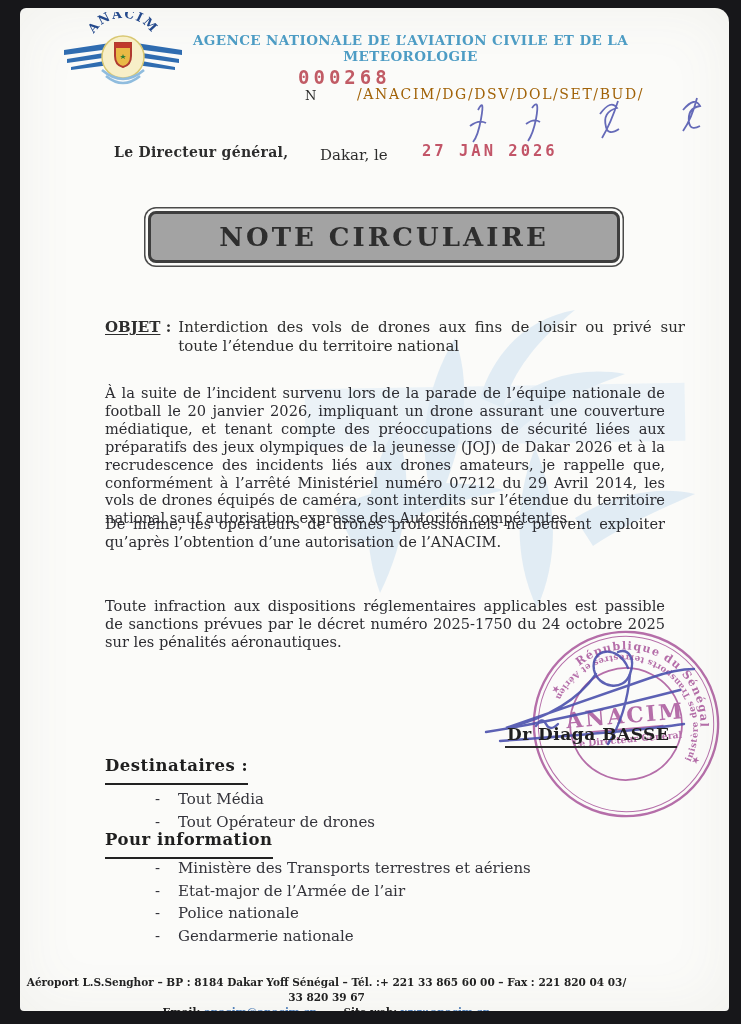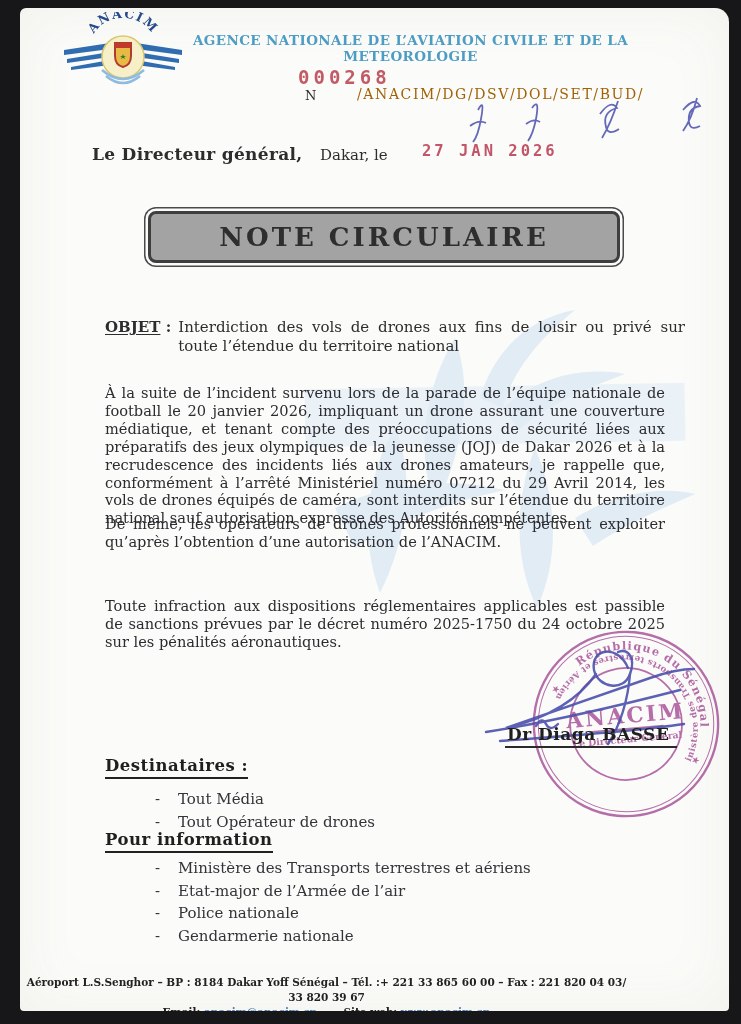--- a/index.html
+++ b/index.html
@@ -20,22 +20,22 @@
   
   .ref-n { position:absolute; left:285px; top:80px; font-size:13px; color:#2c2c2c; }
   .ref-number { position:absolute; left:278px; top:58px; color:#bb4a55;
                 font-family:"DejaVu Sans Mono", monospace; font-weight:bold;
                 font-size:19px; letter-spacing:4px; opacity:.9; }
   .ref-suffix { position:absolute; left:337px; top:78px; font-size:14px;
                 letter-spacing:1.6px; color:#a16207; }
   .initials-svg { position:absolute; left:420px; top:88px; width:280px; height:62px; }
 
   
-  .sender { position:absolute; left:72px; top:136px; font-weight:bold;
-            font-size:17px; letter-spacing:0.3px; }
+  .sender { position:absolute; left:94px; top:136px; font-weight:bold;
+            font-size:14px; letter-spacing:0.3px; }
   .place { position:absolute; left:300px; top:138px; font-size:15px; }
   .date-stamp { position:absolute; left:402px; top:134px; color:#c25568;
                 font-family:"DejaVu Sans Mono", monospace; font-weight:bold;
                 font-size:15.5px; letter-spacing:3px; }
 
   
   .title-box { position:absolute; left:128px; top:203px; width:472px; height:52px;
                background:#a3a3a3; border:3px solid #3e3e3e; border-radius:8px;
                box-shadow: 0 0 0 2.5px #fbfbf9, 0 0 0 4px #4a4a4a;
                display:flex; align-items:center; justify-content:center; }
@@ -64,21 +64,21 @@
           z-index:3; opacity:.82; mix-blend-mode:multiply; }
   .signature-svg { position:absolute; left:458px; top:630px; width:252px; height:122px;
                    z-index:4; }
   .sig-name { position:absolute; left:485px; top:716px; z-index:5; font-weight:bold;
               font-size:17px; letter-spacing:0.5px; color:#1f1f1f;
               border-bottom:2.5px solid #2a2a2a; padding:0 8px 2px 2px; }
 
   
   .list-heading { position:absolute; left:85px; font-weight:bold; font-size:16.5px;
                   letter-spacing:0.5px; color:#1f1f1f;
-                  border-bottom:2.5px solid #222; padding-bottom:2px; z-index:2; }
+                  border-bottom:2.5px solid #222; padding-bottom:8px; z-index:2; }
   .h-dest { top:748px; }
   .h-info { top:822px; }
   .doc-list { position:absolute; left:135px; list-style:none; z-index:2; }
   .l-dest { top:780px; }
   .l-info { top:849px; }
   .doc-list li { font-size:15px; line-height:22.5px; color:#33333a; display:flex; }
   .doc-list .dash { width:23px; }
 
   
   .footer { position:absolute; left:0; top:967px; width:613px; text-align:center;

